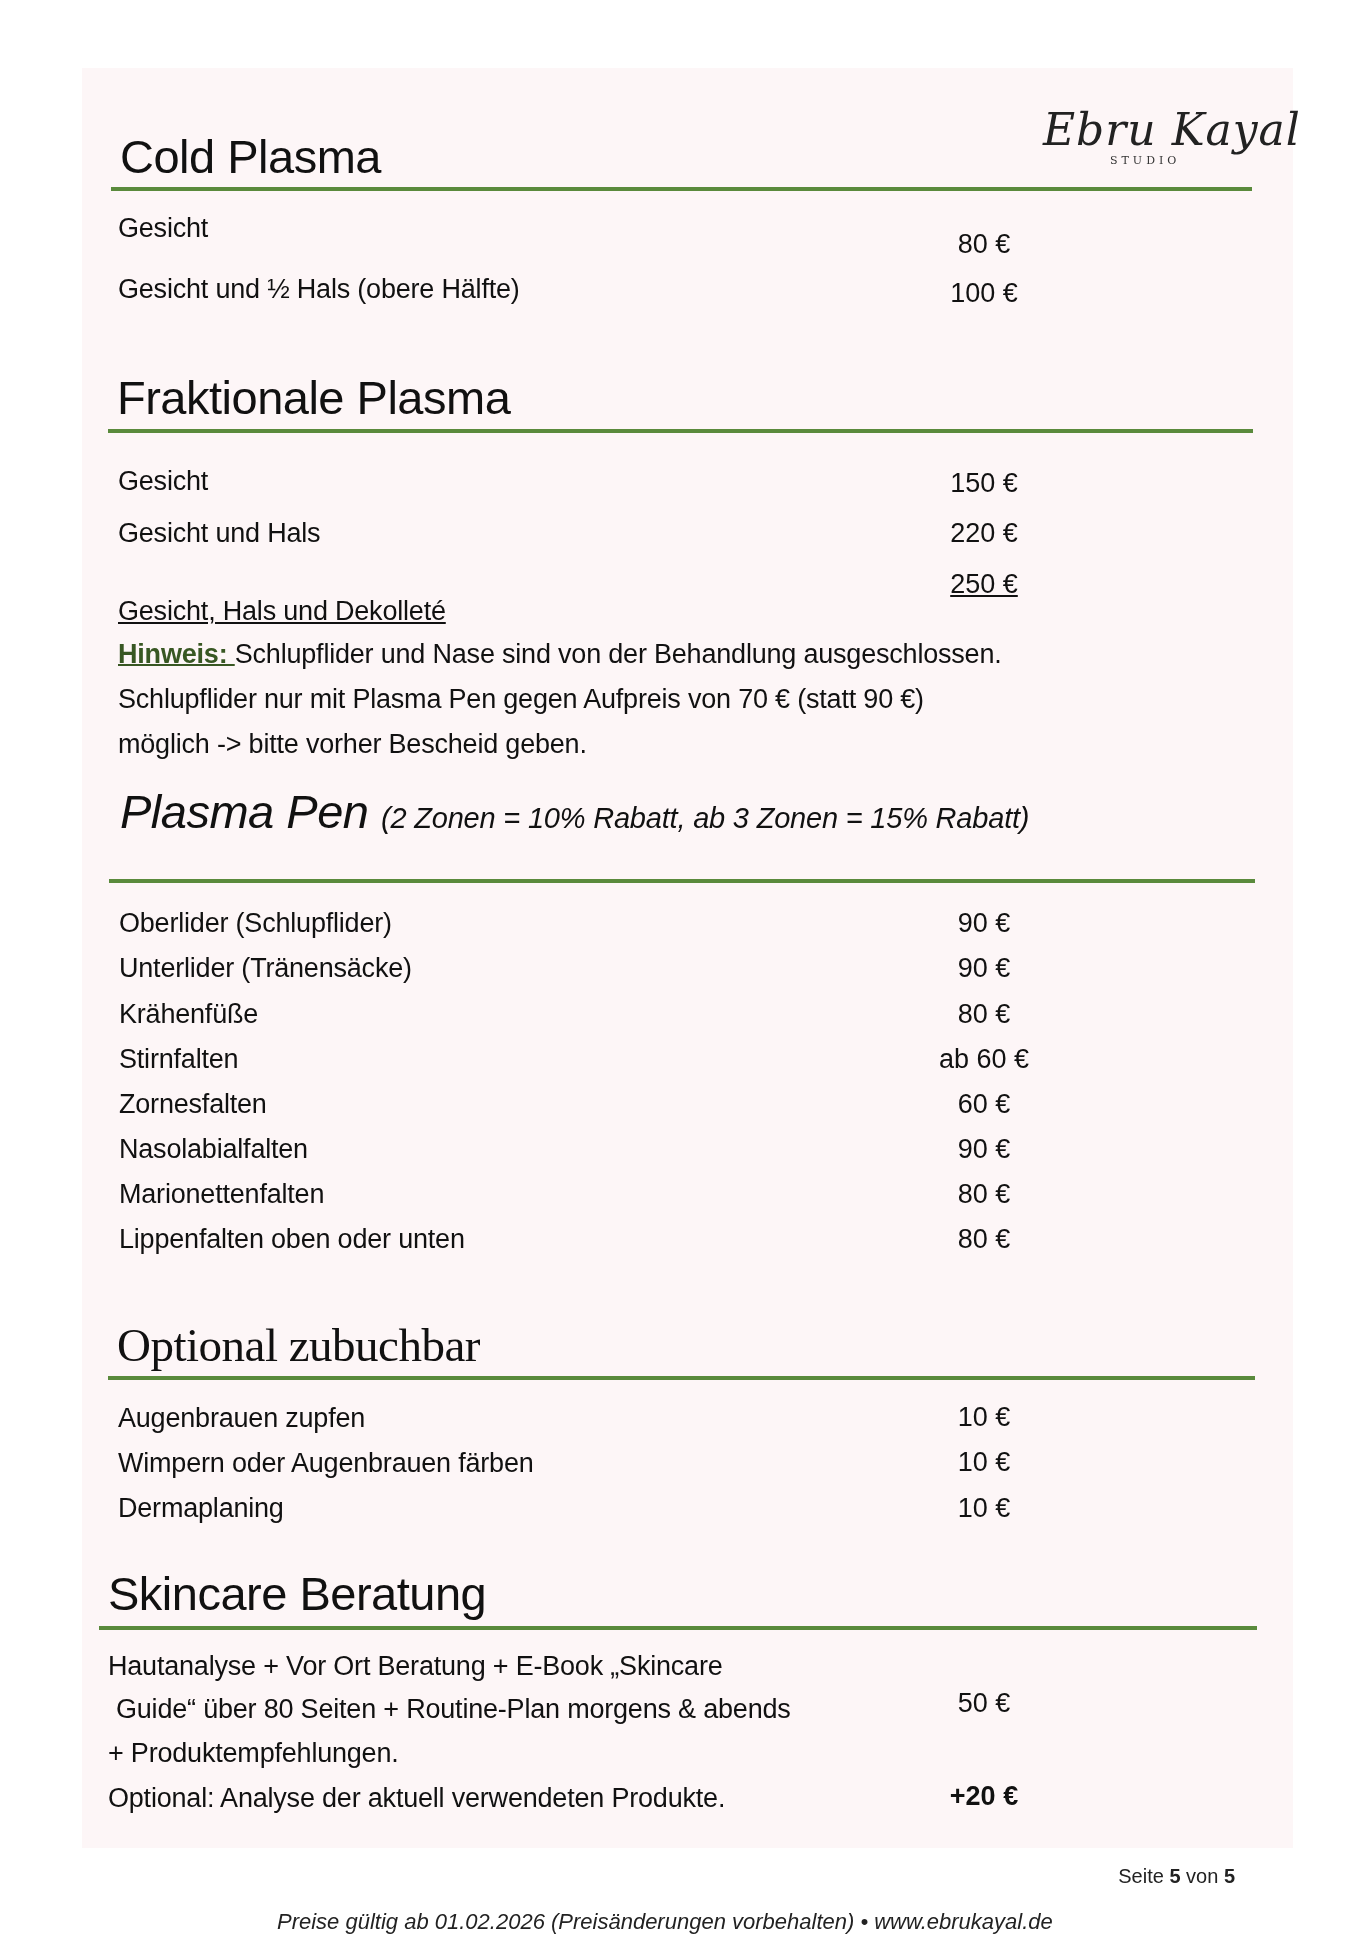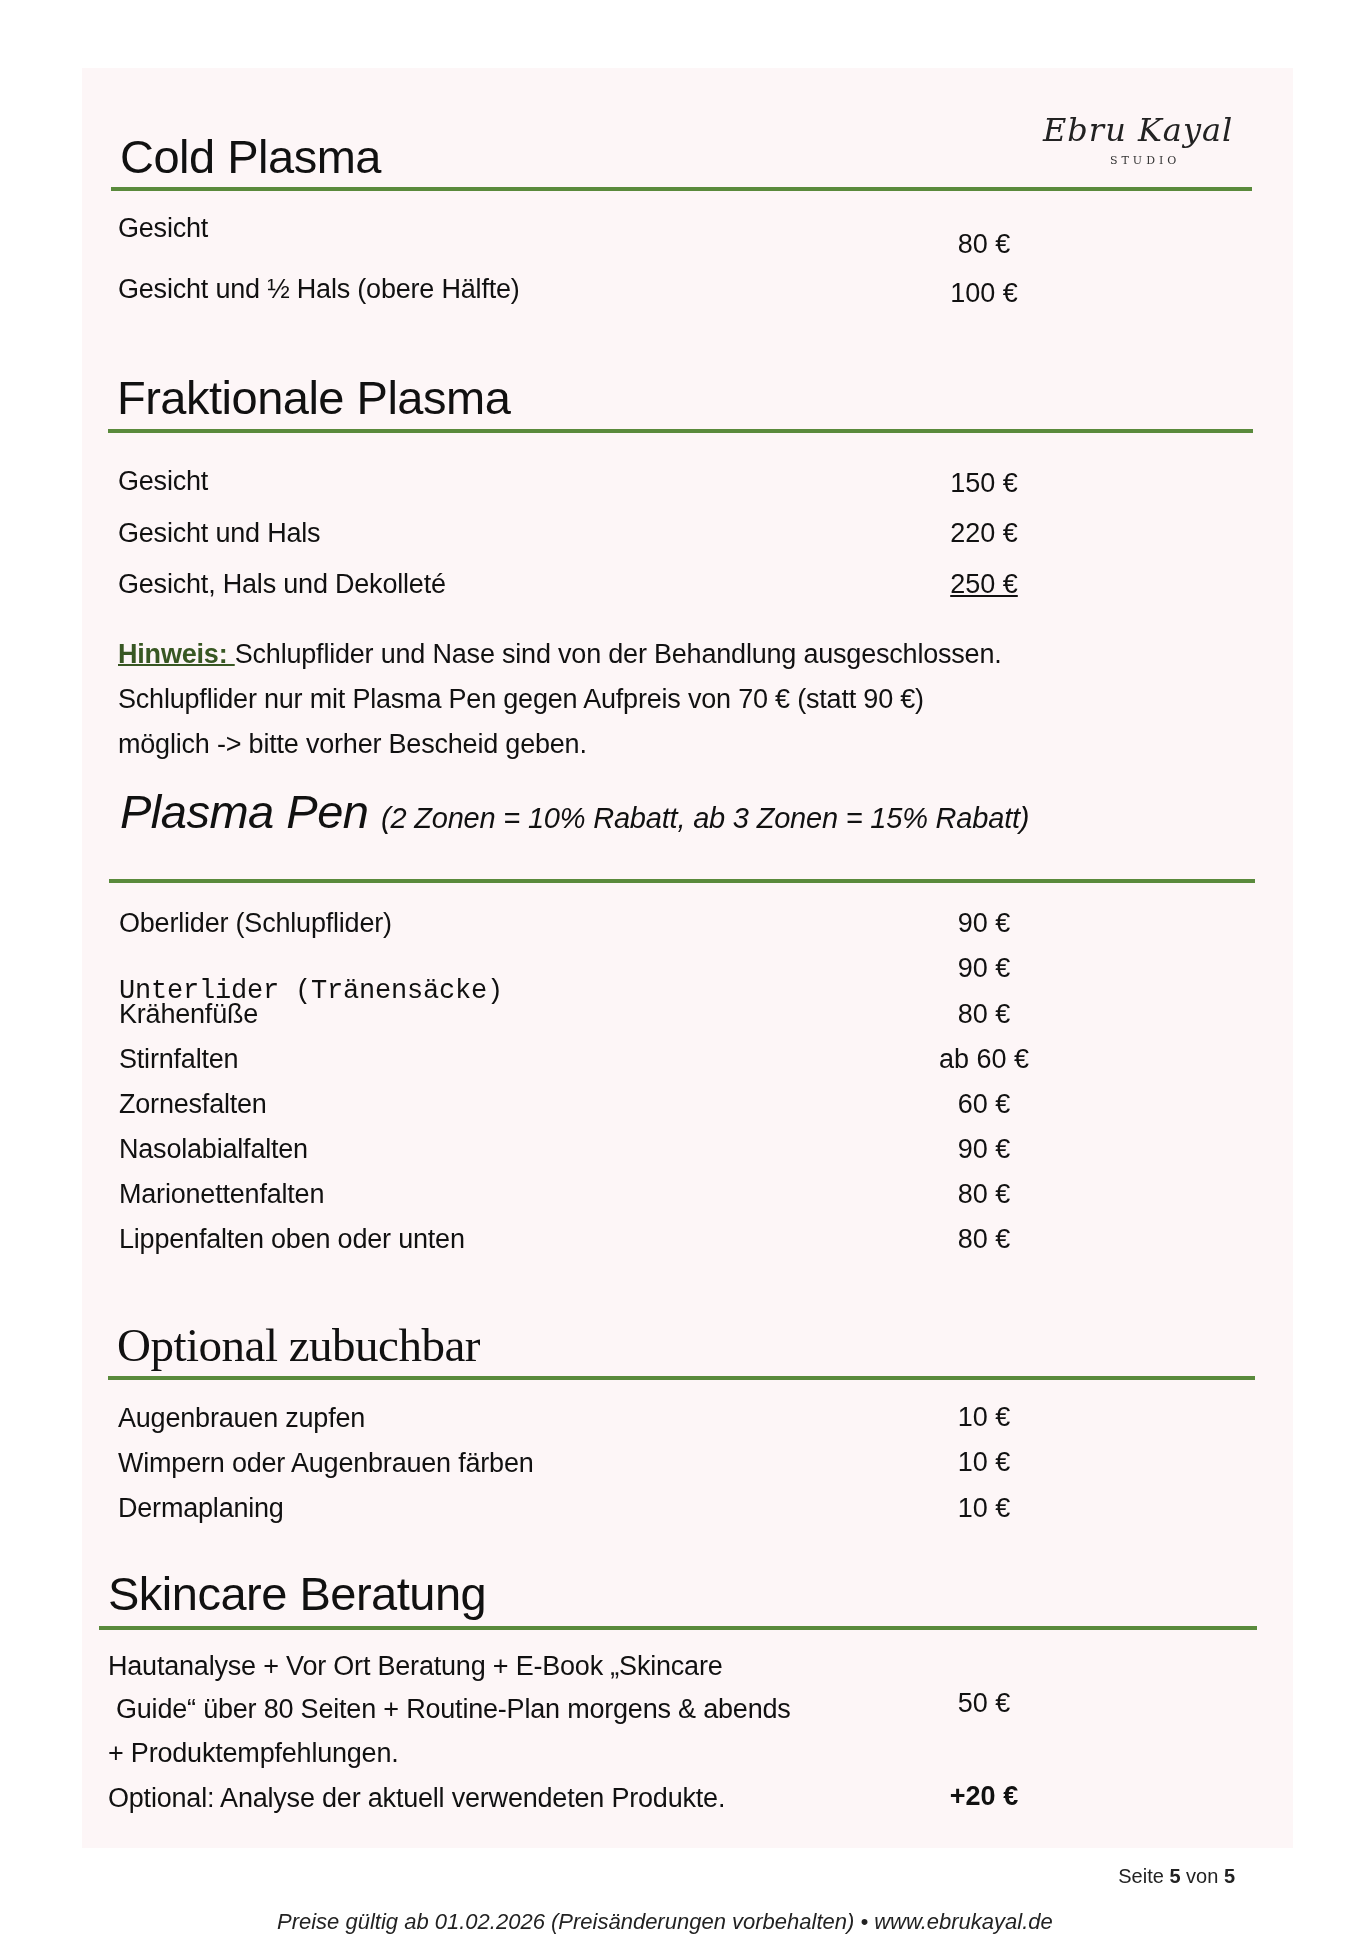--- a/index.html
+++ b/index.html
@@ -20,21 +20,21 @@
   }
   .h .sub { font-size: 29px; letter-spacing: -0.2px; }
   .rule { position: absolute; height: 4px; background: #5a8a3c; }
   .t { font-size: 27px; line-height: 27px; letter-spacing: -0.2px; }
   .p {
     font-size: 27px; line-height: 27px; width: 160px; text-align: center;
     left: 904px;
   }
   .hinweis-label { color: #385723; font-weight: bold; text-decoration: underline; text-decoration-thickness: 2px; }
   .logo-script {
-    font-family: "DejaVu Serif", serif; font-style: italic; font-size: 32px;
+    font-family: "DejaVu Serif", serif; font-style: italic; font-size: 44px;
     line-height: 36px; letter-spacing: 1px; color: #222;
   }
   .logo-studio {
     font-family: "DejaVu Serif", serif; font-size: 11px; line-height: 11px;
     letter-spacing: 4px; color: #333;
   }
   .footer-page { font-size: 20px; line-height: 20px; color: #222; }
   .footer-page b { font-weight: bold; }
   .footer-note { font-size: 22px; line-height: 22px; font-style: italic; color: #222; }
 </style>
@@ -52,38 +52,38 @@
 <div class="abs p" style="top:231px;">80 €</div>
 <div class="abs t" style="left:118px; top:276px;">Gesicht und ½ Hals (obere Hälfte)</div>
 <div class="abs p" style="top:280px;">100 €</div>
 
 <div class="abs h" style="left:117px; top:374px;">Fraktionale Plasma</div>
 <div class="rule" style="left:108px; top:429px; width:1145px;"></div>
 <div class="abs t" style="left:118px; top:468px;">Gesicht</div>
 <div class="abs p" style="top:470px;">150 €</div>
 <div class="abs t" style="left:118px; top:520px;">Gesicht und Hals</div>
 <div class="abs p" style="top:520px;">220 €</div>
-<div class="abs t" style="left:118px; top:571px;">Gesicht, Hals und Dekolleté</div>
+<div class="abs t" style="left:118px; top:598px;text-decoration:underline;">Gesicht, Hals und Dekolleté</div>
 <div class="abs p" style="top:571px;text-decoration:underline;">250 €</div>
 
 <div class="abs t" style="left:118px; top:641px;">
   <span class="hinweis-label">Hinweis: </span><span>Schlupflider und Nase sind von der Behandlung ausgeschlossen.</span>
 </div>
 <div class="abs t" style="left:118px; top:686px;">Schlupflider nur mit Plasma Pen gegen Aufpreis von 70 € (statt 90 €)</div>
 <div class="abs t" style="left:118px; top:731px;">möglich -&gt; bitte vorher Bescheid geben.</div>
 
 <div class="abs h" style="left:120px; top:788px;font-style:italic;">
   <span>Plasma Pen</span>
   <span class="sub">(2 Zonen = 10% Rabatt, ab 3 Zonen = 15% Rabatt)</span>
 </div>
 <div class="rule" style="left:109px; top:879px; width:1146px;"></div>
 
 <div class="abs t" style="left:119px; top:910px;">Oberlider (Schlupflider)</div>
 <div class="abs p" style="top:910px;">90 €</div>
-<div class="abs t" style="left:119px; top:978px;font-family:Liberation Mono, monospace;">Unterlider (Tränensäcke)</div>
+<div class="abs t" style="left:119px; top:955px;">Unterlider (Tränensäcke)</div>
 <div class="abs p" style="top:955px;">90 €</div>
 <div class="abs t" style="left:119px; top:1001px;">Krähenfüße</div>
 <div class="abs p" style="top:1001px;">80 €</div>
 <div class="abs t" style="left:119px; top:1046px;">Stirnfalten</div>
 <div class="abs p" style="top:1046px;">ab 60 €</div>
 <div class="abs t" style="left:119px; top:1091px;">Zornesfalten</div>
 <div class="abs p" style="top:1091px;">60 €</div>
 <div class="abs t" style="left:119px; top:1136px;">Nasolabialfalten</div>
 <div class="abs p" style="top:1136px;">90 €</div>
 <div class="abs t" style="left:119px; top:1181px;">Marionettenfalten</div>

